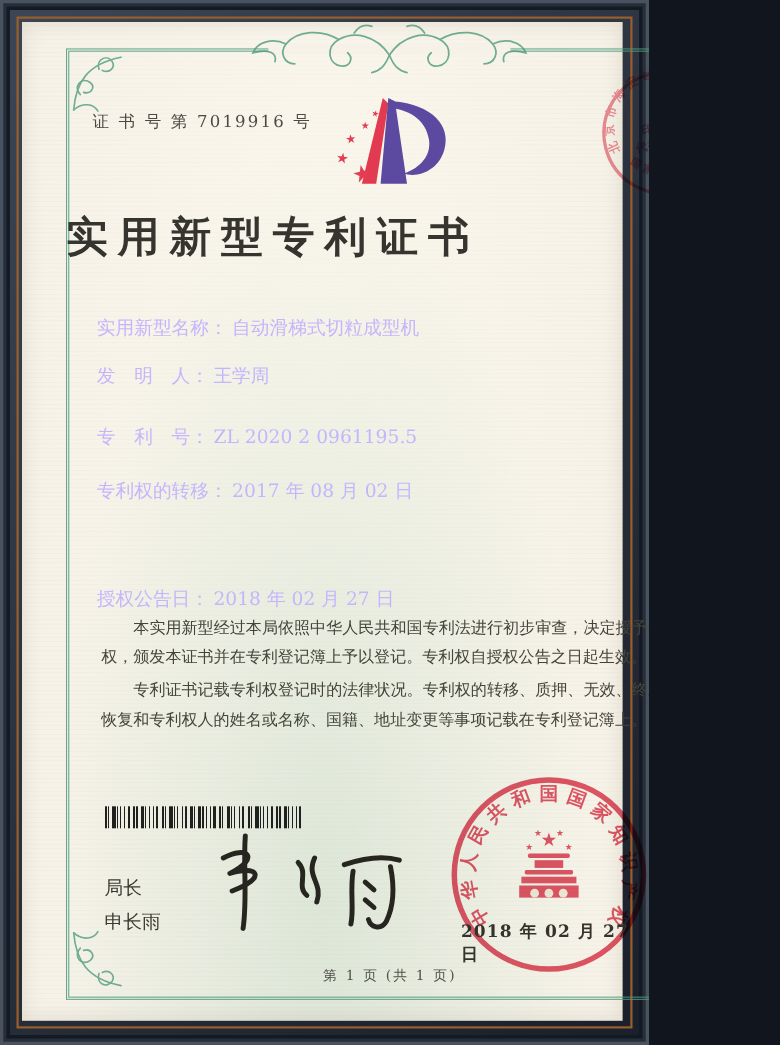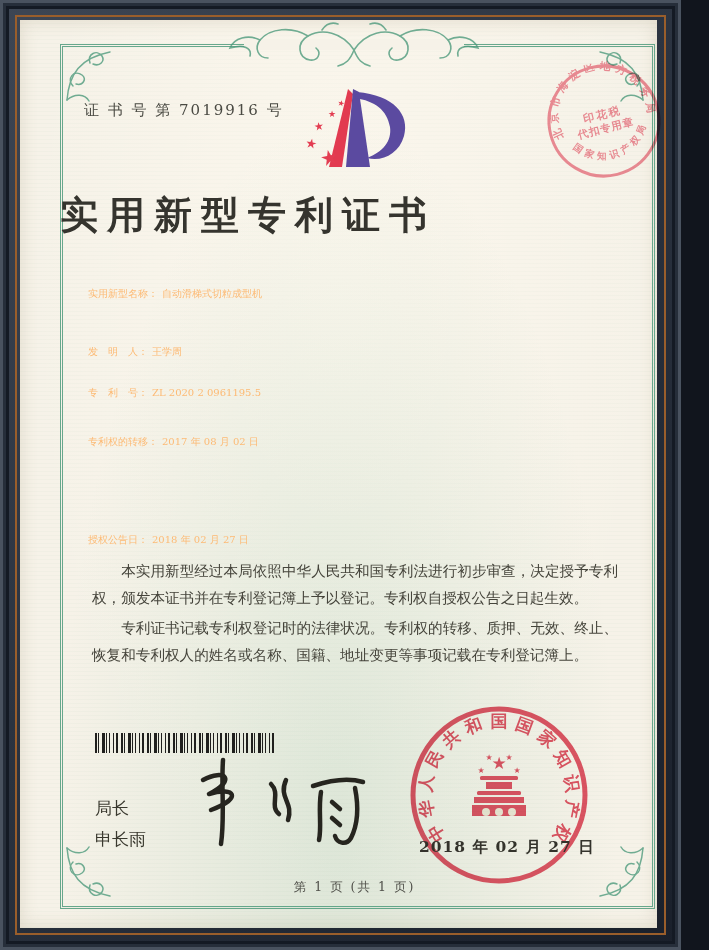--- a/index.html
+++ b/index.html
@@ -1,16 +1,16 @@
 <!DOCTYPE html>
 <html><head>
 <meta charset="utf-8">
 <style>
   html,body{margin:0;padding:0;background:#11151d;}
-  .stage{position:relative;width:681px;height:950px;overflow:hidden;
+  .stage{position:relative;width:590px;height:950px;overflow:hidden;
          font-family:"DejaVu Serif","Liberation Serif",serif;}
   
   .frame{position:absolute;inset:0;background:linear-gradient(135deg,#3d4654 0%,#2b3340 45%,#1a202b 100%);
          box-shadow:inset 0 0 0 3px #49525f, inset 0 0 0 6px #262e3a, inset 0 0 0 9px #141a24;}
   .accent-line{position:absolute;inset:15px;border:2px solid #9a5e2b;}
   
   .paper{position:absolute;left:20px;top:20px;right:24px;bottom:22px;
          background-color:#f6f2e8;
          background-image:
            radial-gradient(ellipse at 50% 88%, rgba(130,185,155,.22), rgba(130,185,155,0) 62%),
@@ -23,22 +23,22 @@
   svg.ornament{position:absolute;overflow:visible;}
   .corner{position:absolute;width:54px;height:54px;}
   .c-tl{left:64px;top:48px;}
   .c-tr{left:592px;top:48px;transform:scaleX(-1);}
   .c-bl{left:64px;top:846px;transform:scaleY(-1);}
   .c-br{left:592px;top:846px;transform:scale(-1,-1);}
   
   .cert-no{position:absolute;left:84px;top:101px;font-size:15px;letter-spacing:2px;color:#4a4a43;}
   .title{position:absolute;left:60px;width:589px;top:190px;text-align:left;
          font-size:38px;font-weight:bold;letter-spacing:9px;color:#35342e;}
-  .field{position:absolute;left:88px;font-size:10px;color:#fdba74;white-space:nowrap;}
-  .f0{top:287px}.f1{top:345px}.f2{top:386px}.f3{top:435px}.f4{top:484px}.f5{top:533px}
+  .field{position:absolute;left:88px;font-size:17px;color:#c4b5fd;white-space:nowrap;}
+  .f0{top:287px}.f1{top:330px}.f2{top:386px}.f3{top:435px}.f4{top:484px}.f5{top:533px}
   .field .val{margin-left:4px;}
   .body-text{position:absolute;left:88px;top:554px;width:534px;}
   .body-text p{margin:4px;text-indent:2em;font-size:14.6px;line-height:26.5px;
                text-align:justify;color:#45443b;}
   
   .barcode{position:absolute;left:95px;top:733px;width:182px;height:20px;
     background-image:repeating-linear-gradient(90deg,
       #20201e 0 2px,rgba(0,0,0,0) 2px 3px,
       #20201e 3px 4px,rgba(0,0,0,0) 4px 7px,
       #20201e 7px 10px,rgba(0,0,0,0) 10px 11px,

